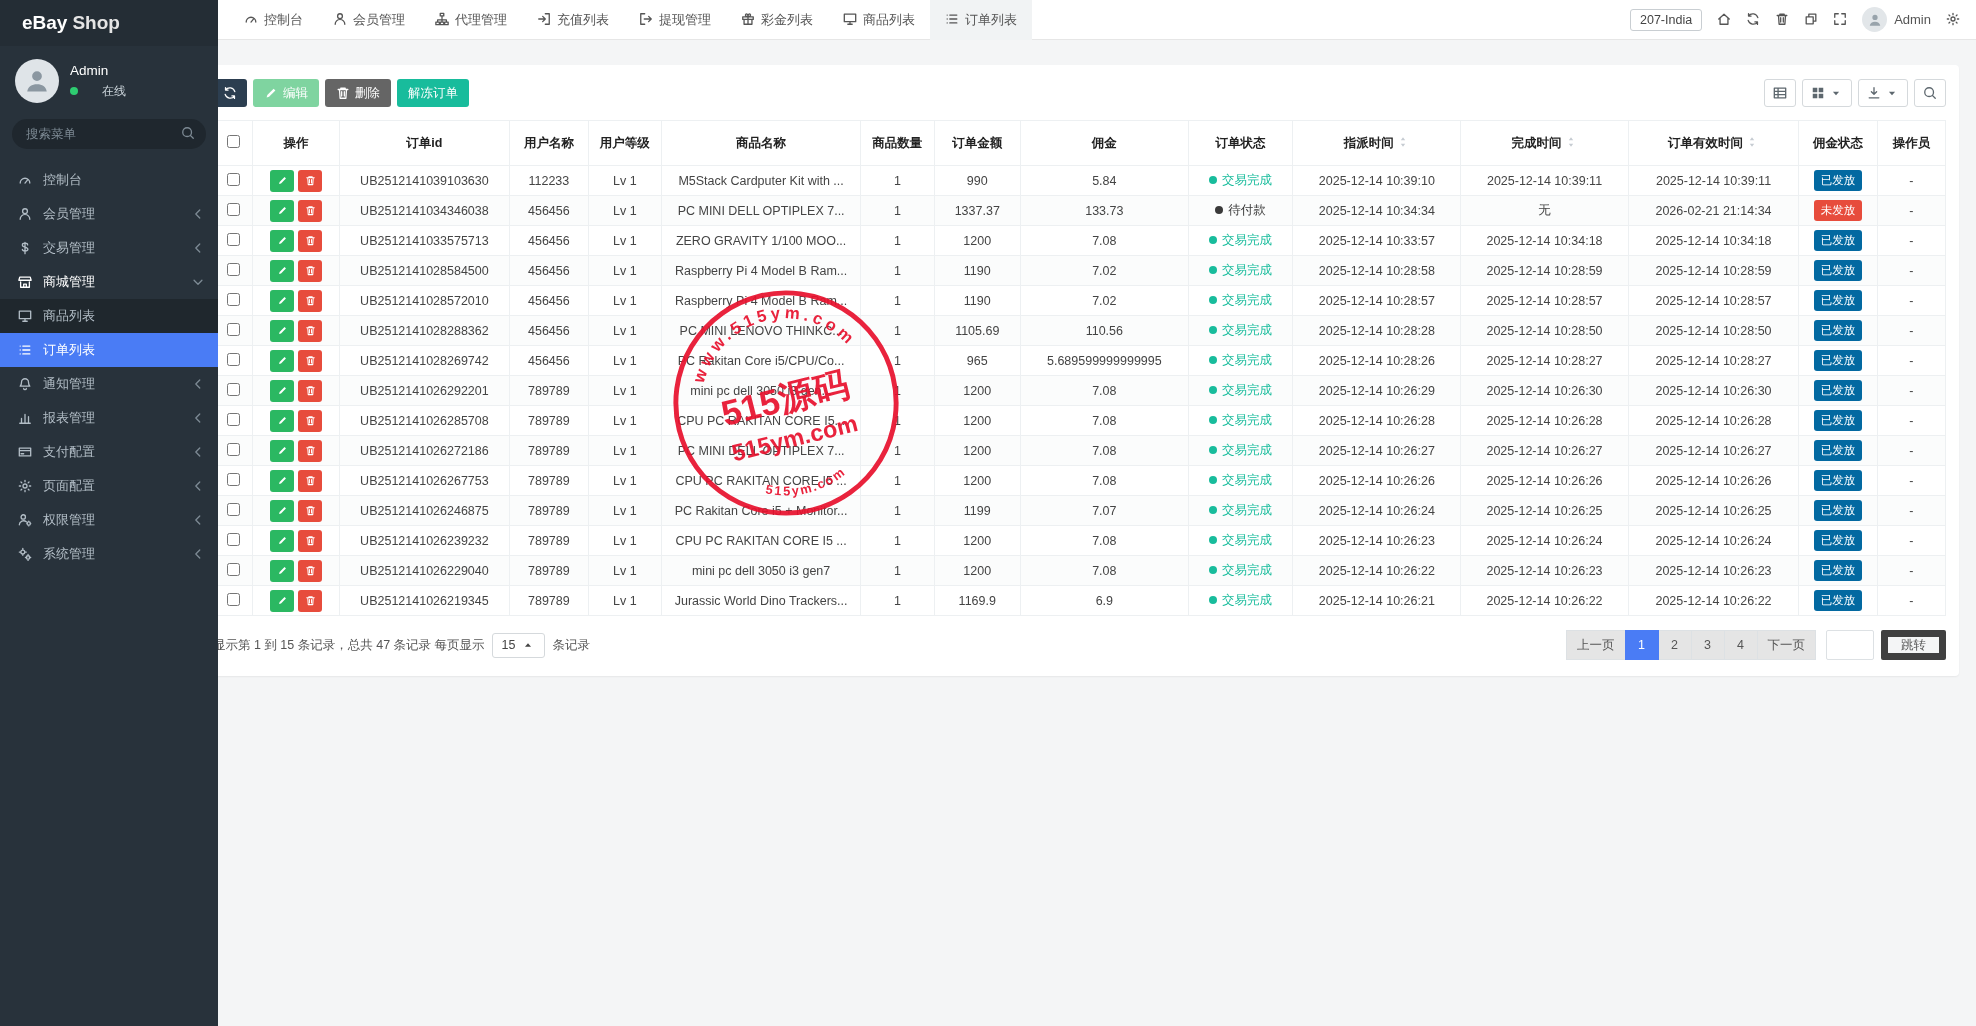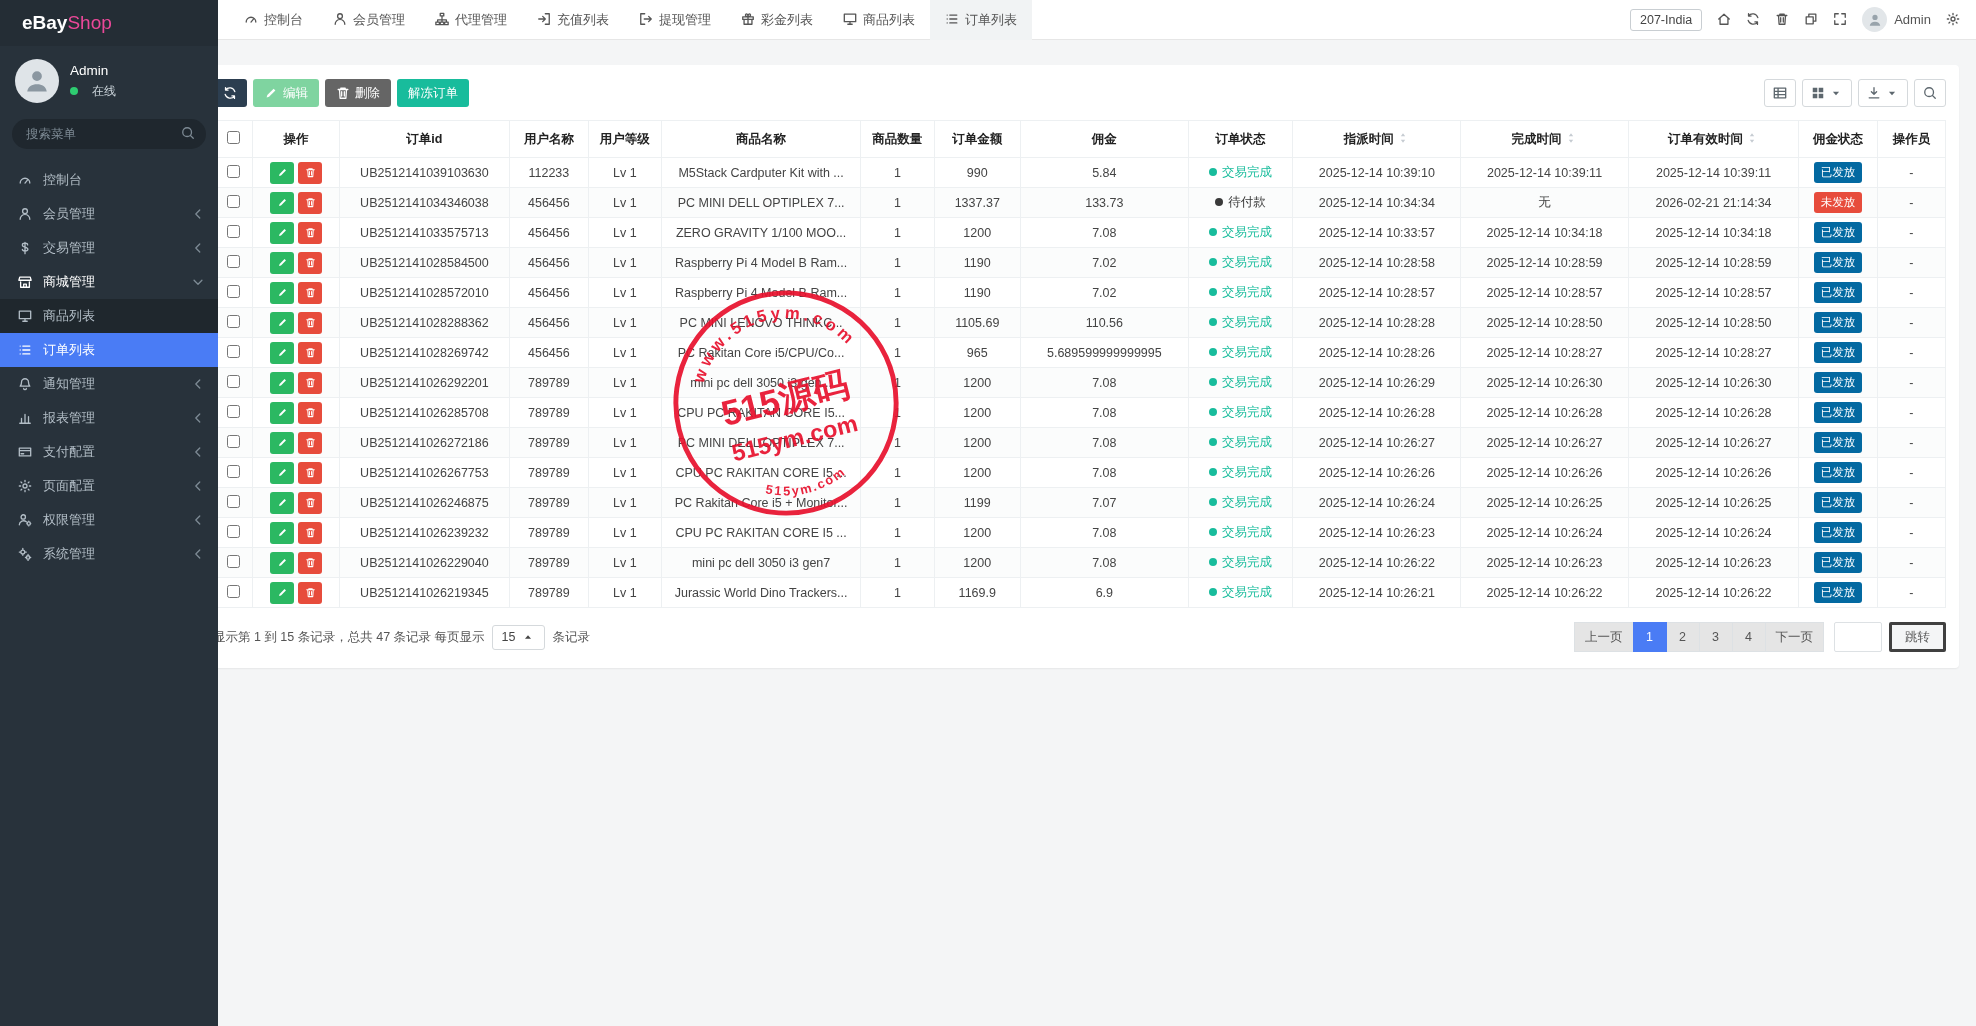--- a/index.html
+++ b/index.html
@@ -5,26 +5,26 @@
 *{box-sizing:border-box;margin:0;padding:0}
 html,body{width:1976px;height:1026px}
 body{font-family:"Liberation Sans","DejaVu Sans",sans-serif;background:#f4f5f6;color:#333;font-size:13px;overflow:hidden}
 svg{vertical-align:-2px}
 button{font-family:inherit}
 
 
 .sidebar{position:absolute;left:0;top:0;width:218px;height:1026px;background:#28323b;color:#aeb9c2;z-index:10}
 .logo{height:46px;display:flex;align-items:center;padding-left:22px;color:#fff;font-size:19px;background:#242d35}
 .logo-bold{font-weight:bold}
-.logo-light{font-weight:400;color:#ec4899}
+.logo-light{font-weight:700;margin-left:5px;color:#e5e5e5}
 .user-panel{display:flex;align-items:center;gap:11px;padding:13px 15px 10px}
 .avatar{width:44px;height:44px;border-radius:50%;background:#dfe4e8;color:#8b97a1;display:flex;align-items:center;justify-content:center;overflow:hidden}
 .avatar svg{width:26px;height:26px}
 .uname{color:#fff;font-size:13.5px;margin-bottom:5px}
-.ustatus{font-size:12px;color:#cfd8de;display:flex;align-items:center;gap:14px}
+.ustatus{font-size:12px;color:#cfd8de;display:flex;align-items:center;gap:24px}
 .dot{width:8px;height:8px;border-radius:50%;background:#2ecc71;display:inline-block}
 .menu-search{margin:6px 12px 14px;position:relative}
 .menu-search input{width:100%;height:30px;background:#1f272e;border:none;border-radius:15px;color:#cfd8de;padding:0 32px 0 14px;font-size:12.5px;outline:none}
 .menu-search input::placeholder{color:#7d8a94}
 .msearch-btn{position:absolute;right:11px;top:7px;color:#7d8a94;background:none;border:none;cursor:pointer}
 .smenu-item{height:34px;display:flex;align-items:center;padding:0 13px 0 17px;font-size:13px;cursor:pointer;gap:10px;color:#b2bdc6}
 .smenu-item .mi{width:16px;display:flex;justify-content:center}
 .smenu-item .ml{flex:1}
 .smenu-item .arrow{color:#7e8b95}
 .smenu-item.parent-open{color:#fff}
@@ -55,42 +55,42 @@
 .btn-edit{background:#2bb862}
 .btn-del{background:#000000}
 .btn.disabled{opacity:.6}
 .btn-unfreeze{background:#18bc9c}
 .toolbar-right{margin-left:auto;display:flex;gap:6px}
 .tbtn{height:28px;min-width:32px;padding:0 8px;background:#fff;border:1px solid #d5d9dc;border-radius:3px;color:#5d676e;display:inline-flex;align-items:center;justify-content:center;gap:4px;cursor:pointer}
 
 
 table{width:100%;border-collapse:collapse;table-layout:fixed}
 th,td{border:1px solid #edf0f2;text-align:center;padding:0 4px;height:30px;font-size:12.5px;color:#444;overflow:hidden;white-space:nowrap;text-overflow:ellipsis}
-th{font-weight:bold;color:#222;height:37px}
+th{font-weight:bold;color:#222;height:45px}
 tbody tr:nth-child(even){background:#fbfcfc}
 .sort{color:#c6ccd2;margin-left:2px}
 .st-done{color:#18bc9c}
 .st-pending{color:#3a3a3a}
 .dot2{display:inline-block;width:8px;height:8px;border-radius:50%;background:currentColor;margin-right:5px}
 .badge{display:inline-block;padding:3px 7px;border-radius:3px;color:#fff;font-size:11.5px}
 .badge.paid{background:#0369a1}
 .badge.unpaid{background:#e74c3c}
 .act-btn{width:24px;height:22px;border:none;border-radius:3px;color:#fff;display:inline-flex;align-items:center;justify-content:center;cursor:pointer;margin:0 2px}
 .act-btn svg{width:11px;height:11px}
 .act-edit{background:#2bb862}
 .act-del{background:#e74c3c}
 
 
 .tfoot{display:flex;align-items:center;margin-top:14px;font-size:12.5px;color:#555}
 .per-page{display:inline-flex;align-items:center;gap:6px;border:1px solid #d5d9dc;border-radius:3px;padding:4px 9px;margin:0 7px;background:#fff;cursor:pointer;color:#444}
 .pager{margin-left:auto;display:flex;align-items:center}
 .pg{min-width:34px;height:30px;border:1px solid #dde1e4;background:#e5e5e5;color:#555;display:inline-flex;align-items:center;justify-content:center;padding:0 10px;cursor:pointer;margin-left:-1px;font-size:12.5px}
 .pg.active{background:#4a7cf5;border-color:#4a7cf5;color:#fff;z-index:2}
 .jump-input{width:48px;height:30px;border:1px solid #dde1e4;margin-left:10px;border-radius:2px;padding:0 6px}
-.jump-btn{height:30px;padding:0 13px;background:#f4f5f6;border:3px solid #404040;margin-left:7px;border-radius:2px;color:#555;cursor:pointer;font-size:12.5px}
+.jump-btn{height:30px;padding:0 13px;background:#f4f5f6;border:7px solid #404040;margin-left:7px;border-radius:2px;color:#555;cursor:pointer;font-size:12.5px}
 
 
 .stamp{position:absolute;left:485px;top:245px;width:236px;height:236px;transform:rotate(-14deg);opacity:.92;pointer-events:none;z-index:6}
 .stampc{fill:none;stroke:#e8112d;stroke-width:5}
 .stamp-main{fill:#e8112d;font-size:36px;font-weight:bold}
 .stamp-sub{fill:#e8112d;font-size:24px;font-weight:bold}
 .stamp-arc{fill:#e8112d;font-size:17px;font-weight:bold;letter-spacing:4px}
 .stamp-arc2{fill:#e8112d;font-size:13px;font-weight:bold;letter-spacing:2px}
 </style>
 </head>

